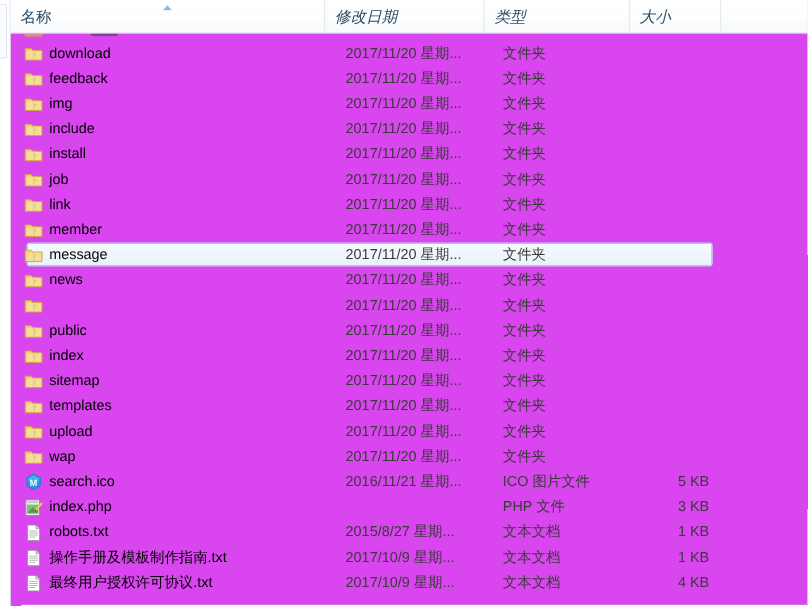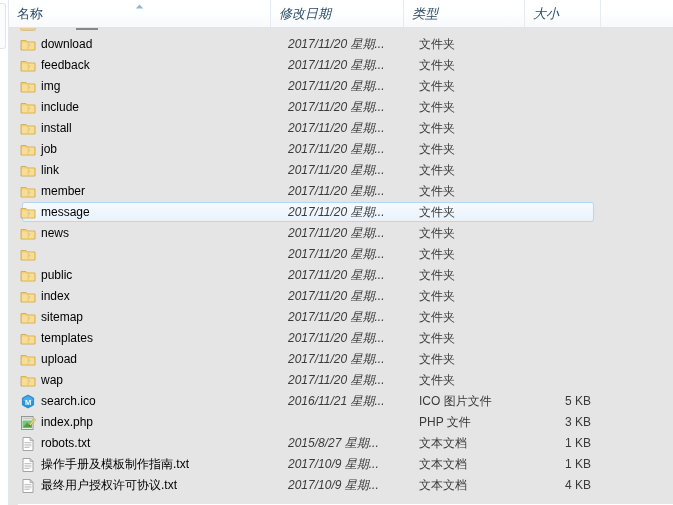--- a/index.html
+++ b/index.html
@@ -88,21 +88,21 @@
   .sort-arrow svg { display: block; }
 
   
   .list-body {
     position: absolute;
     left: 9px;
     top: 28px;
     right: 0;
     bottom: 0;
     overflow: hidden;
-    background: #e5e5e5;
+    background: #d946ef;
   }
 
   
   .row-sliver {
     position: relative;
     height: 6px;
     overflow: hidden;
     opacity: 0.55;
   }
   .row-sliver .sliver-icon {
@@ -135,21 +135,21 @@
     position: absolute;
     top: 0;
     height: 21px;
     line-height: 21px;
     font-size: 12px;
     overflow: hidden;
     white-space: nowrap;
     box-sizing: border-box;
   }
   .cell-name   { left: 0px;   width: 261px; padding-left: 32px; color: #000000; }
-  .cell-date   { left: 261px; width: 133px; padding-left: 18px; color: #3a3a3a; font-style: italic; }
+  .cell-date   { left: 261px; width: 133px; padding-left: 18px; color: #3a3a3a; }
   .cell-type   { left: 394px; width: 97px;  padding-left: 16px; color: #3a3a3a; }
   .cell-size   { left: 491px; width: 100px; padding-right: 9px; text-align: right; color: #3a3a3a; }
 
   
   .row.selected .row-hl {
     position: absolute;
     left: 13px;
     top: 0px;
     width: 572px;
     height: 20px;

